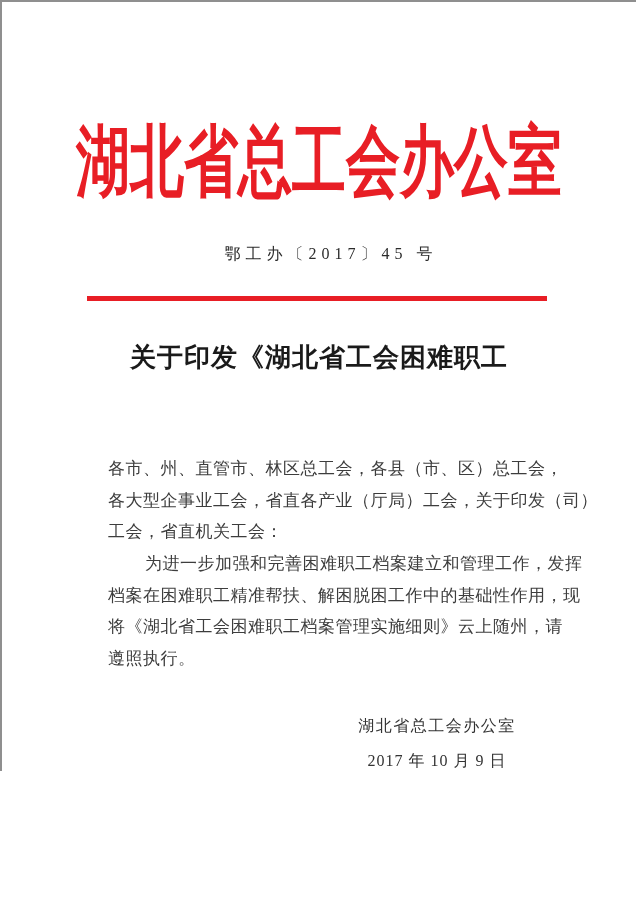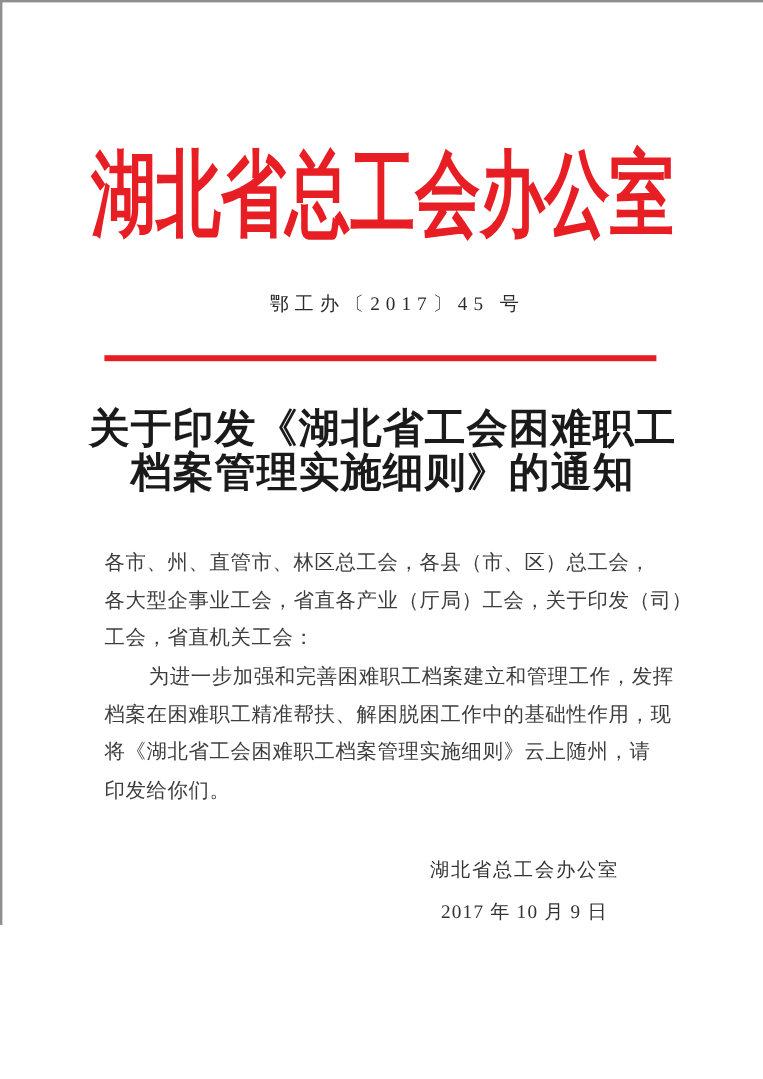--- a/index.html
+++ b/index.html
@@ -35,30 +35,30 @@
     color:#2b2b2b;white-space:nowrap;margin-left:12px;
   }
   .red-line{
     position:absolute;top:294px;left:85px;
     width:460px;height:5px;
     background:var(--red);
   }
   .notice-title{
     position:absolute;top:337px;left:0;width:100%;margin:0;
     text-align:center;
-    font-size:34px;line-height:37px;font-weight:bold;
+    font-size:26px;line-height:37px;font-weight:bold;
     letter-spacing:1px;color:var(--ink);
   }
   .body-text{
     position:absolute;top:451px;left:85px;width:470px;
     font-size:17px;color:var(--body-ink);
     letter-spacing:0.5px;
   }
   .body-line{
-    height:31.7px;line-height:31.7px;white-space:nowrap;
+    height:31.7px;line-height:31.7px;white-space:nowrap;margin-left:21px;
   }
   .body-line.indent{padding-left:37px;}
   .signature{
     position:absolute;top:712px;left:350px;width:170px;
     text-align:center;color:#333;
   }
   .sig-org{font-size:16px;line-height:24px;letter-spacing:1.5px;white-space:nowrap;}
   .sig-date{margin-top:11px;font-size:16px;line-height:24px;letter-spacing:1px;white-space:nowrap;text-align:center;}
   .page-number{
     position:absolute;top:822px;left:468px;
@@ -85,31 +85,30 @@
 <div class="page">
 
   <div class="masthead">湖北省总工会办公室</div>
 
   <div class="doc-number">鄂工办〔2017〕45 号</div>
 
   <div class="red-line"></div>
 
   <h1 class="notice-title">
     <div>关于印发《湖北省工会困难职工</div>
-    <div>档案管理实施细则》的通知</div>
   </h1>
 
   <div class="body-text">
     <div class="body-line">各市、州、直管市、林区总工会，各县（市、区）总工会，</div>
     <div class="body-line">各大型企事业工会，省直各产业（厅局）工会，关于印发（司）</div>
     <div class="body-line">工会，省直机关工会：</div>
     <div class="body-line indent">为进一步加强和完善困难职工档案建立和管理工作，发挥</div>
     <div class="body-line">档案在困难职工精准帮扶、解困脱困工作中的基础性作用，现</div>
     <div class="body-line">将《湖北省工会困难职工档案管理实施细则》云上随州，请</div>
-    <div class="body-line">印发给你们。</div>
+    <div class="body-line">遵照执行。</div>
   </div>
 
   <div class="signature">
     <div class="sig-org">湖北省总工会办公室</div>
     <div class="sig-date">2017 年 10 月 9 日</div>
   </div>
 
   <div class="page-number">— 1 —</div>
 
   <div class="watermark">

